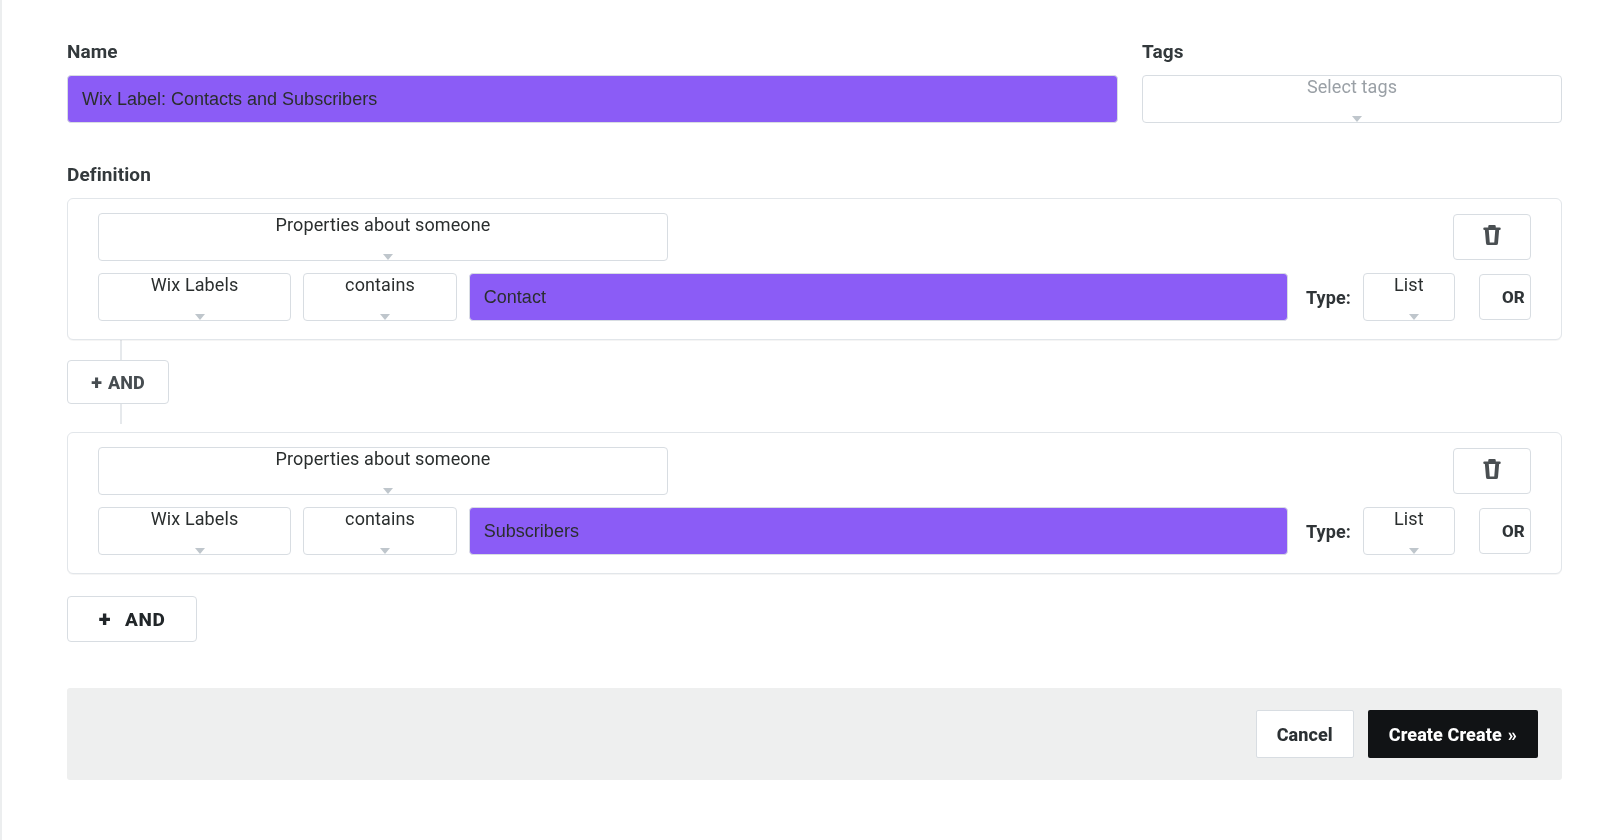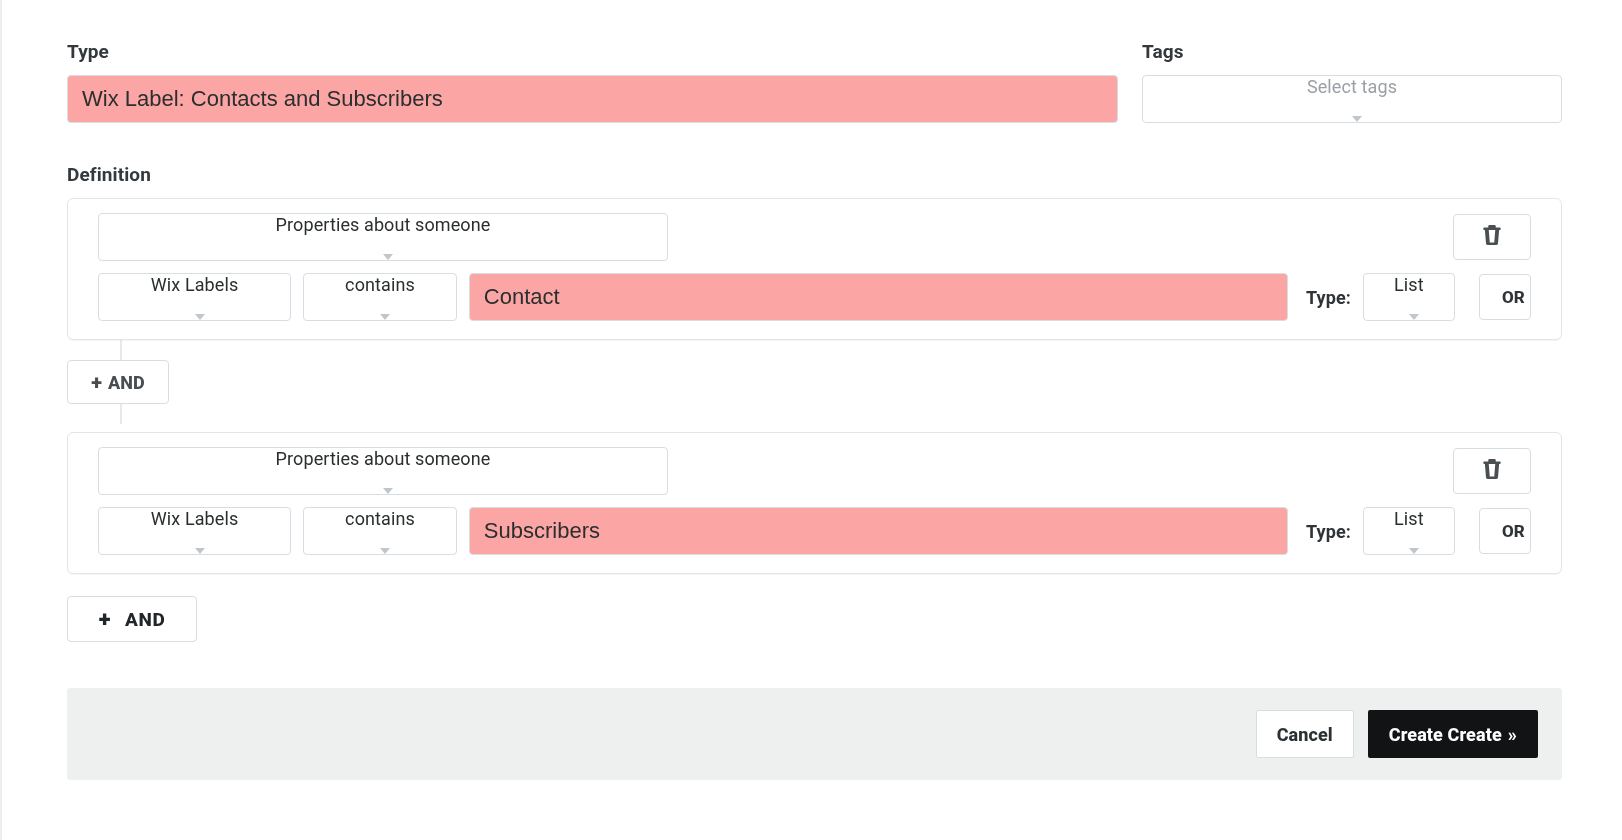--- a/index.html
+++ b/index.html
@@ -48,23 +48,23 @@
     align-items: center;
     font-size: 18px;
     color: var(--text);
     flex-direction: column;
   }
   input.textin {
     height: 48px;
     width: 100%;
     border: 1px solid var(--border);
     border-radius: 4px;
-    background: #fca5a5;
+    background: #8b5cf6;
     padding: 0 14px;
-    font-size: 22px;
+    font-size: 18px;
     color: var(--text);
     outline: none;
   }
   .select {
     position: relative;
     cursor: pointer;
   }
   .select .seltext { flex: 1 1 auto; overflow: hidden; white-space: nowrap; text-overflow: ellipsis; }
   .select .seltext.placeholder { color: var(--muted); }
   .caret {
@@ -169,21 +169,21 @@
   .btn.primary { background: #111315; color: #fff; }
   .btn.primary .raquo { margin-left: 6px; font-weight: 800; }
 </style>
 </head>
 <body>
 
 <div class="page">
 
   <div class="topgrid">
     <div>
-      <div class="label">Type</div>
+      <div class="label">Name</div>
       <input class="textin" type="text" value="Wix Label: Contacts and Subscribers" style="">
     </div>
     <div>
       <div class="label">Tags</div>
       <div class="fieldbase select">
         <span class="seltext placeholder">Select tags</span>
         <span class="caret"></span>
       </div>
     </div>
   </div>

